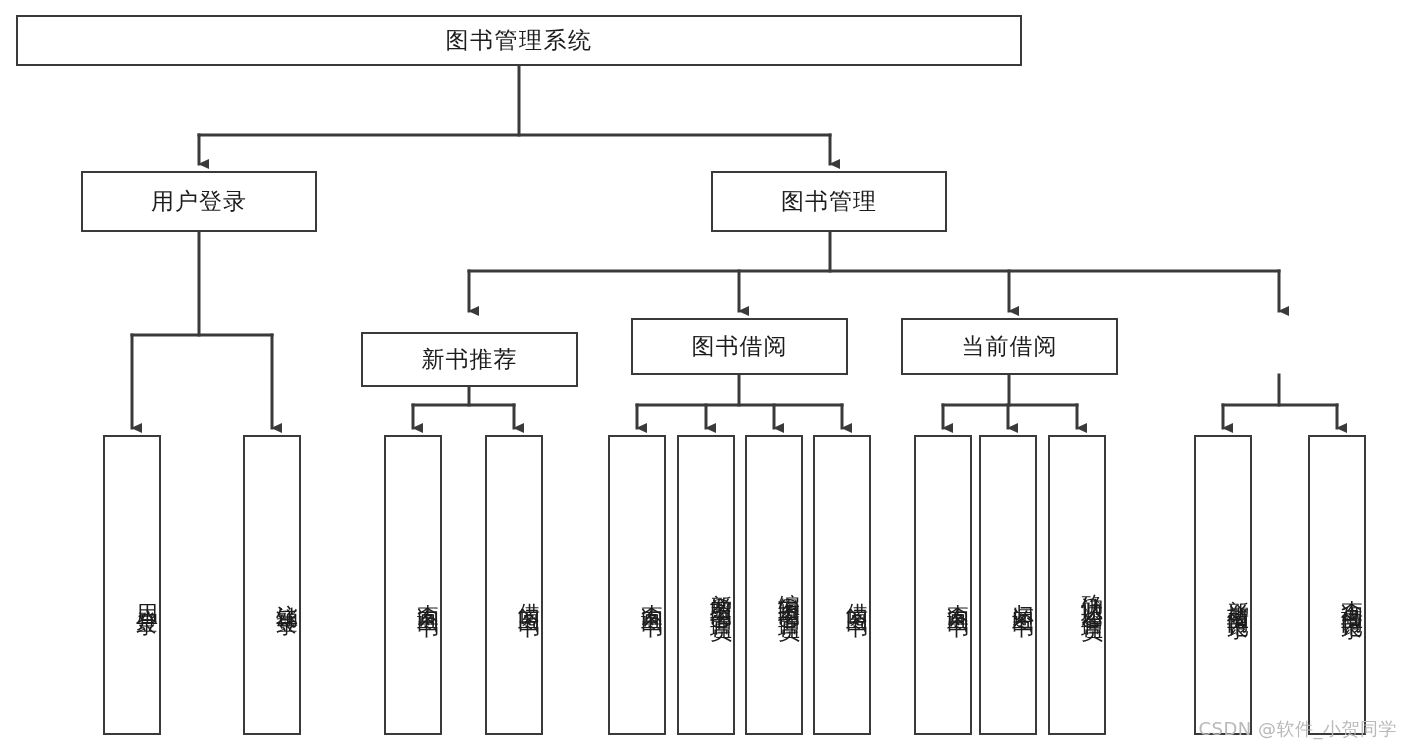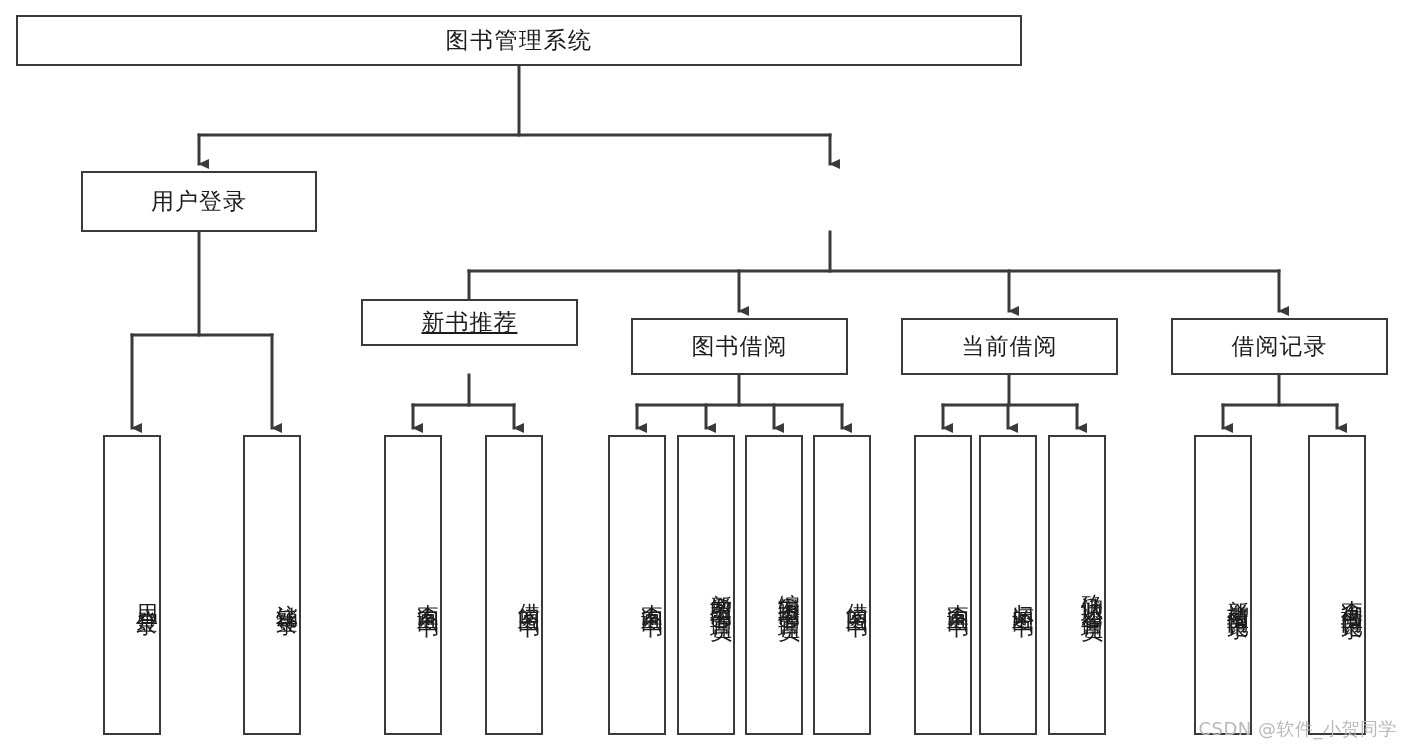--- a/index.html
+++ b/index.html
@@ -128,33 +128,33 @@
     </g>
   </svg>
 
   <div class="node node-h node-root" style="left:16px; top:15px; width:1006px; height:51px;">
     <span>图书管理系统</span>
   </div>
 
   <div class="node node-h" style="left:81px; top:171px; width:236px; height:61px;">
     <span>用户登录</span>
   </div>
-
-  <div class="node node-h" style="left:361px; top:299px; width:217px; height:47px;text-decoration:underline;">
+  <div class="node node-h" style="left:711px; top:171px; width:236px; height:61px;">
+    <span>图书管理</span>
+  </div>
+
+  <div class="node node-h" style="left:361px; top:332px; width:217px; height:55px;">
     <span>新书推荐</span>
   </div>
   <div class="node node-h" style="left:631px; top:318px; width:217px; height:57px;justify-content:center;">
     <span>图书借阅</span>
   </div>
   <div class="node node-h" style="left:901px; top:318px; width:217px; height:57px;text-align:center;">
     <span>当前借阅</span>
   </div>
-  <div class="node node-h" style="left:1171px; top:318px; width:217px; height:57px;">
-    <span>借阅记录</span>
-  </div>
 
   <div class="node node-v" style="left:103px; top:435px; width:58px; height:300px;">
     <span class="vlabel">用户登录</span>
   </div>
   <div class="node node-v" style="left:243px; top:435px; width:58px; height:300px;">
     <span class="vlabel">注销登录</span>
   </div>
 
   <div class="node node-v" style="left:384px; top:435px; width:58px; height:300px;">
     <span class="vlabel">查询图书</span>

